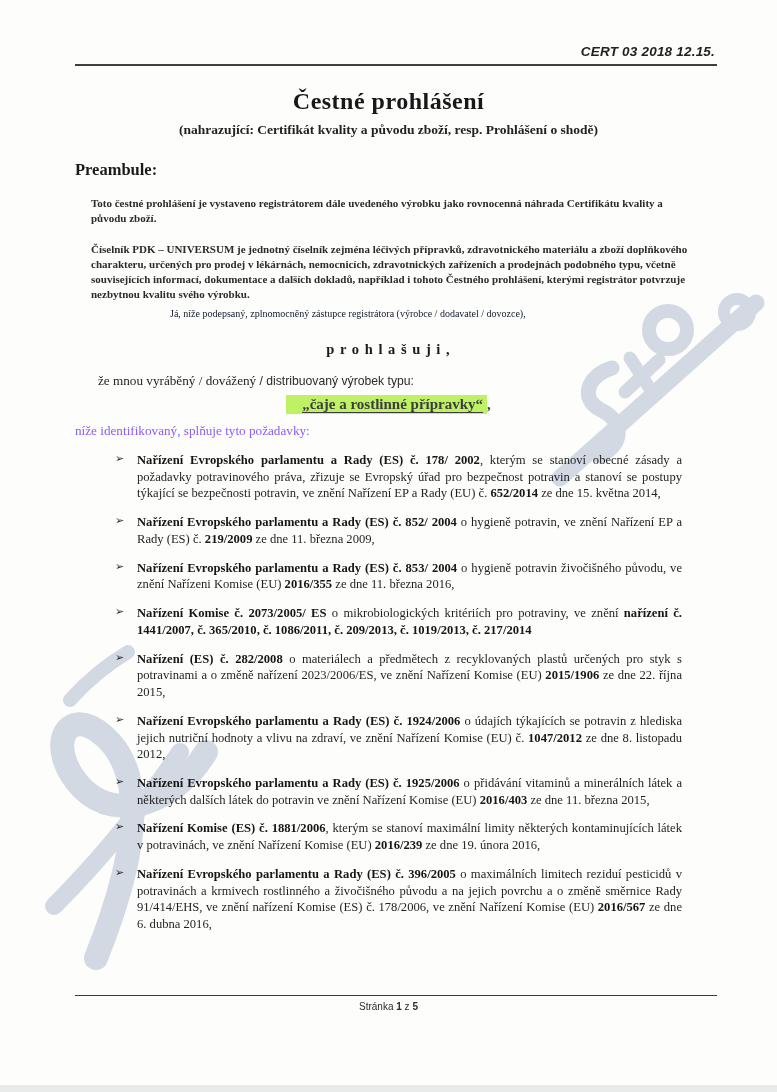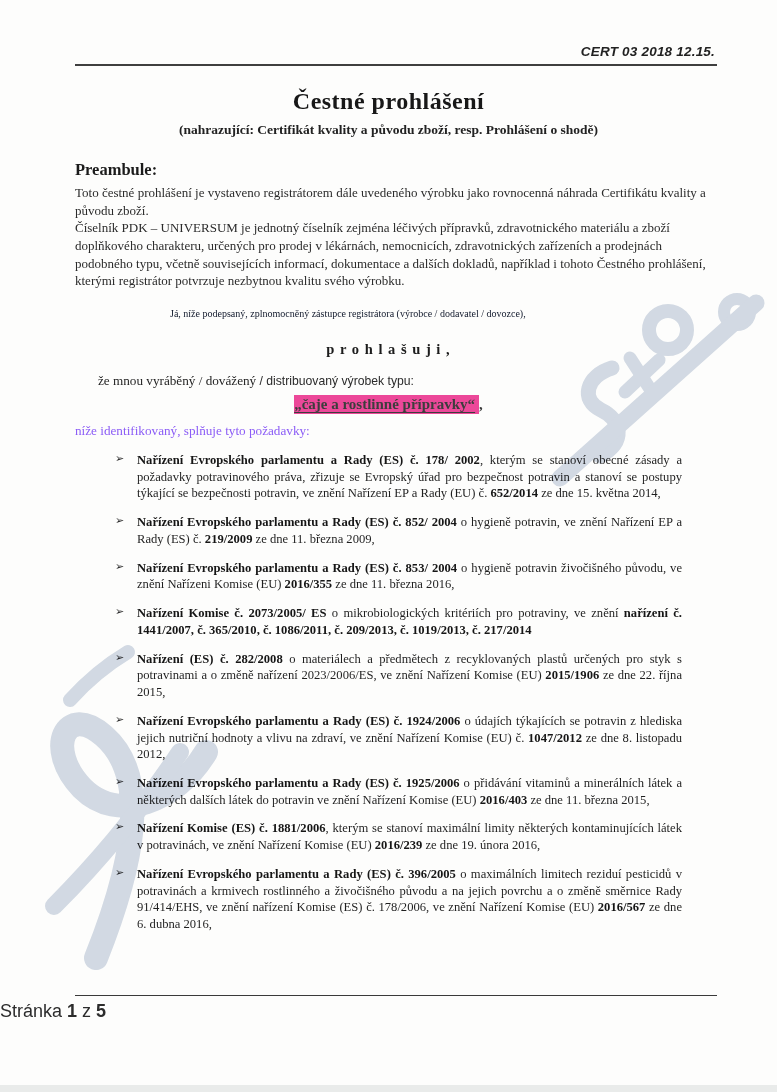--- a/index.html
+++ b/index.html
@@ -37,21 +37,21 @@
     text-align:center;font-weight:700;font-size:13.5px;color:#222;
   }
   
   .preamble{
     position:absolute;top:160px;left:75px;width:642px;
   }
   .preamble-heading{
     font-weight:700;font-size:16.5px;color:#1b1b1b;margin:0 0 4px 0;
   }
   .preamble p{
-    margin:0;font-weight:400;font-size:13px;line-height:1.36;color:#2b2b2b;
+    margin:16px;font-weight:700;font-size:11px;line-height:1.36;color:#2b2b2b;
   }
   
   .decl-intro{
     position:absolute;top:308px;left:75px;width:642px;
     font-size:10px;color:#0f172a;text-indent:95px;
   }
   .decl-verb{
     position:absolute;top:341px;left:0;width:777px;text-align:center;
     font-weight:700;font-size:14.5px;letter-spacing:1px;color:#1c1c1c;
   }
@@ -60,26 +60,26 @@
   }
   .decl-lead .sans-part{
     font-family:"Liberation Sans","DejaVu Sans",sans-serif;
     font-size:12.2px;color:#2a2a2a;
   }
   .decl-product-line{
     position:absolute;top:396px;left:0;width:777px;text-align:center;
     font-size:15px;
   }
   .product-highlight{
-    background:#ec4899;
+    background:#bef264;
     font-weight:700;
     color:#3d3d3d;
     text-decoration:underline;
     text-underline-offset:3px;
-    padding:1px 4px 2px 0;
+    padding:1px 4px 2px 16px;
   }
   .product-comma{color:#3d3d3d;font-weight:700;}
   .decl-follows{
     position:absolute;top:423px;left:75px;width:642px;font-size:13.2px;color:#8b5cf6;
   }
   
   .req-list{
     position:absolute;top:452px;left:115px;width:567px;
     list-style:none;margin:0;padding:0;
   }
@@ -95,23 +95,23 @@
     font-family:"DejaVu Sans",sans-serif;
     font-size:11px;color:#2a2a2a;
   }
   .req-item b{font-weight:700;color:#161616;}
   
   .footer-rule{
     position:absolute;top:995px;left:75px;width:642px;height:0;
     border-top:1.5px solid #3a3a3a;
   }
   .footer-text{
-    position:absolute;top:1001px;left:0;width:777px;text-align:left;
+    position:absolute;top:1001px;left:0;width:777px;text-align:center;
     font-family:"Liberation Sans","DejaVu Sans",sans-serif;
-    font-size:18px;color:#2c2c2c;
+    font-size:10px;color:#2c2c2c;
   }
   .footer-text b{font-weight:700;}
   
   .watermark{
     position:absolute;inset:0;
     pointer-events:none;
     mix-blend-mode:multiply;
     opacity:.62;
     z-index:5;
   }

